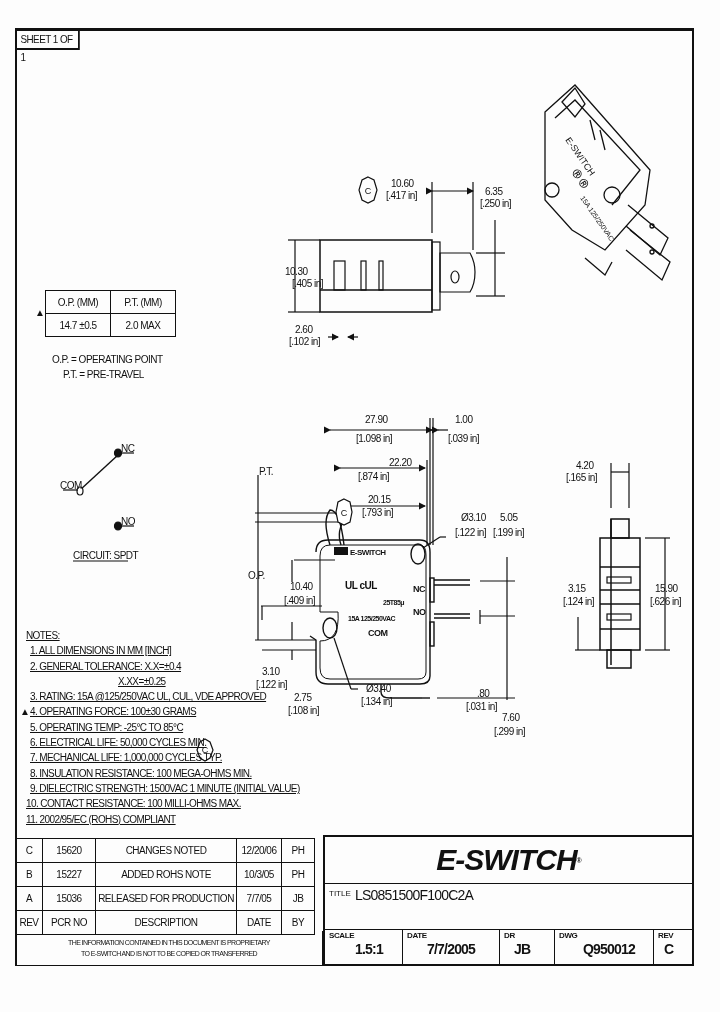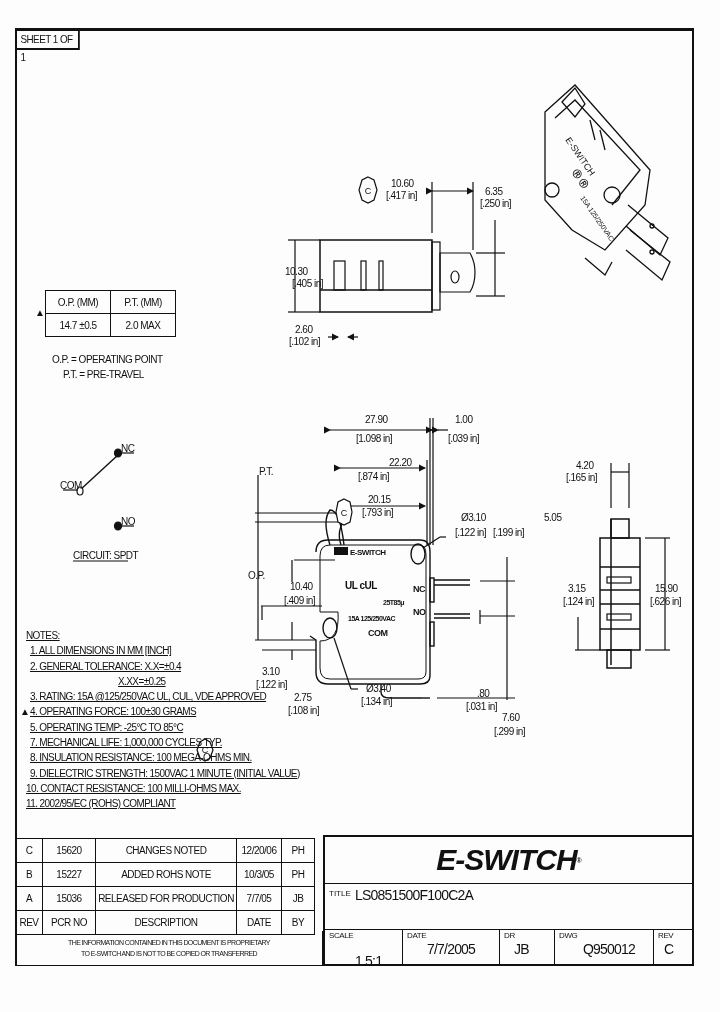--- a/index.html
+++ b/index.html
@@ -15,21 +15,21 @@
   .optbl td{border:1.5px solid #111;width:64px;height:22px;font-size:10px;text-align:center;letter-spacing:-0.5px;padding:0;}
   .rev{position:absolute;left:15px;top:838px;}
   .rev td{border:1.5px solid #111;height:23px;font-size:10px;text-align:center;letter-spacing:-0.5px;padding:0;}
   .prop{position:absolute;left:15px;top:931px;width:308px;height:35px;border:1.5px solid #111;border-top:none;box-sizing:border-box;font-size:7px;text-align:center;line-height:11px;padding-top:6px;letter-spacing:-0.6px;}
   .tb{position:absolute;left:323px;top:835px;width:371px;height:131px;border:2px solid #111;border-right:2px solid #111;box-sizing:border-box;}
   .logo{position:absolute;left:0;top:0;width:100%;height:46px;border-bottom:1.5px solid #111;display:flex;align-items:center;justify-content:center;font-size:30px;font-weight:bold;font-style:italic;letter-spacing:-1px;}
   .logo sup{font-size:7px;font-style:normal;}
   .title{position:absolute;left:0;top:46px;width:100%;height:46px;border-bottom:1.5px solid #111;}
   .title .lbl{position:absolute;left:4px;top:6px;font-size:8px;}
   .title .val{position:absolute;left:30px;top:4px;font-size:14px;letter-spacing:-0.8px;}
-  .cells{position:absolute;left:0;top:92px;width:100%;height:37px;display:flex;}
+  .cells{position:absolute;left:0;top:92px;width:100%;height:37px;display:flex;font-weight:bold;}
   .cell{position:relative;border-right:1.5px solid #111;height:100%;box-sizing:border-box;}
   .cell:last-child{border-right:none;}
   .cell .lbl{position:absolute;left:4px;top:2px;font-size:8px;letter-spacing:-0.4px;}
   .cell .val{position:absolute;font-size:14px;letter-spacing:-0.8px;}
 </style>
 </head>
 <body>
 
 <div class="frame"></div>
 <div class="sheet">SHEET 1 OF 1</div>
@@ -208,21 +208,21 @@
 <span class="t" style="left:365px;top:414px;">27.90</span>
 <span class="t" style="left:356px;top:433px;">[1.098 in]</span>
 <span class="t" style="left:455px;top:414px;">1.00</span>
 <span class="t" style="left:448px;top:433px;">[.039 in]</span>
 <span class="t" style="left:365px;top:457px;margin-left:24px;">22.20</span>
 <span class="t" style="left:358px;top:471px;">[.874 in]</span>
 <span class="t" style="left:368px;top:494px;">20.15</span>
 <span class="t" style="left:362px;top:507px;">[.793 in]</span>
 <span class="t" style="left:461px;top:512px;">Ø3.10</span>
 <span class="t" style="left:455px;top:527px;">[.122 in]</span>
-<span class="t" style="left:500px;top:512px;margin-left:44px;">5.05</span>
+<span class="t" style="left:500px;top:512px;">5.05</span>
 <span class="t" style="left:493px;top:527px;">[.199 in]</span>
 <span class="t" style="left:290px;top:581px;">10.40</span>
 <span class="t" style="left:284px;top:595px;">[.409 in]</span>
 <span class="t" style="left:262px;top:666px;">3.10</span>
 <span class="t" style="left:256px;top:679px;">[.122 in]</span>
 <span class="t" style="left:294px;top:692px;">2.75</span>
 <span class="t" style="left:288px;top:705px;">[.108 in]</span>
 <span class="t" style="left:366px;top:683px;">Ø3.40</span>
 <span class="t" style="left:361px;top:696px;">[.134 in]</span>
 <span class="t" style="left:477px;top:688px;">.80</span>
@@ -246,20 +246,21 @@
 <span class="t" style="left:650px;top:596px;">[.626 in]</span>
 
 <div class="notes">
   <div>NOTES:</div>
   <div style="padding-left:4px">1. ALL DIMENSIONS IN MM [INCH]</div>
   <div style="padding-left:4px">2. GENERAL TOLERANCE: X.X=±0.4</div>
   <div style="padding-left:92px">X.XX=±0.25</div>
   <div style="padding-left:4px">3. RATING: 15A @125/250VAC UL, CUL, VDE APPROVED</div>
   <div style="padding-left:4px;position:relative;"><span style="position:absolute;left:-6px;">▲</span><span>4. OPERATING FORCE: 100±30 GRAMS</span></div>
   <div style="padding-left:4px">5. OPERATING TEMP: -25°C TO 85°C</div>
+  <div style="padding-left:4px">6. ELECTRICAL LIFE: 50,000 CYCLES MIN.</div>
   <div style="padding-left:4px">7. MECHANICAL LIFE: 1,000,000 CYCLES TYP.</div>
   <div style="padding-left:4px">8. INSULATION RESISTANCE: 100 MEGA-OHMS MIN.</div>
   <div style="padding-left:4px">9. DIELECTRIC STRENGTH: 1500VAC 1 MINUTE (INITIAL VALUE)</div>
   <div style="padding-left:0">10. CONTACT RESISTANCE: 100 MILLI-OHMS MAX.</div>
   <div style="padding-left:0">11. 2002/95/EC (ROHS) COMPLIANT</div>
 </div>
 
 <table class="rev">
   <tbody>
       <tr>
@@ -302,21 +303,21 @@
     <span>E-SWITCH</span>
       <sup>®</sup>
   </div>
   <div class="title">
     <span class="lbl">TITLE</span>
     <span class="val">LS0851500F100C2A</span>
   </div>
   <div class="cells">
     <div class="cell" style="width:78px">
       <span class="lbl">SCALE</span>
-      <span class="val" style="left:30px;top:24px;">1.5:1</span>
+      <span class="val" style="left:30px;top:12px;">1.5:1</span>
     </div>
     <div class="cell" style="width:97px">
       <span class="lbl">DATE</span>
       <span class="val" style="left:24px;top:12px;">7/7/2005</span>
     </div>
     <div class="cell" style="width:55px">
       <span class="lbl">DR</span>
       <span class="val" style="left:14px;top:12px;">JB</span>
     </div>
     <div class="cell" style="width:99px">

